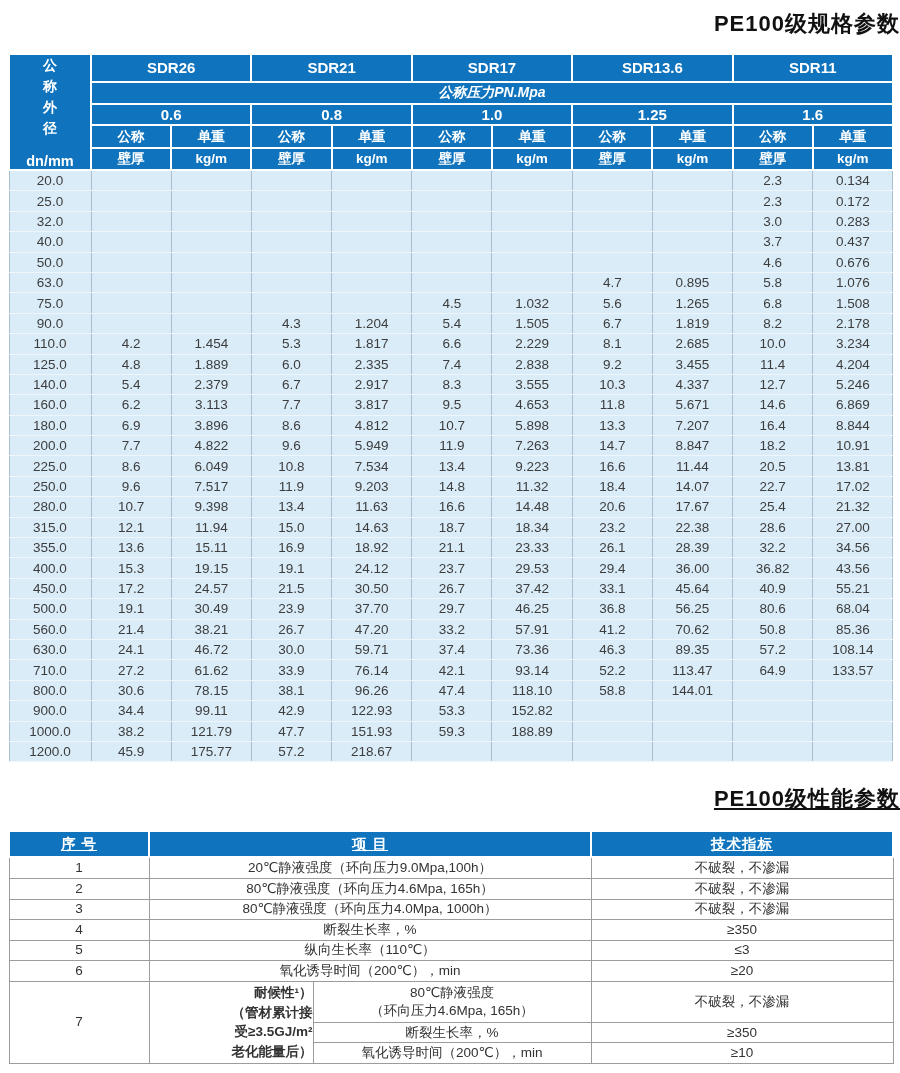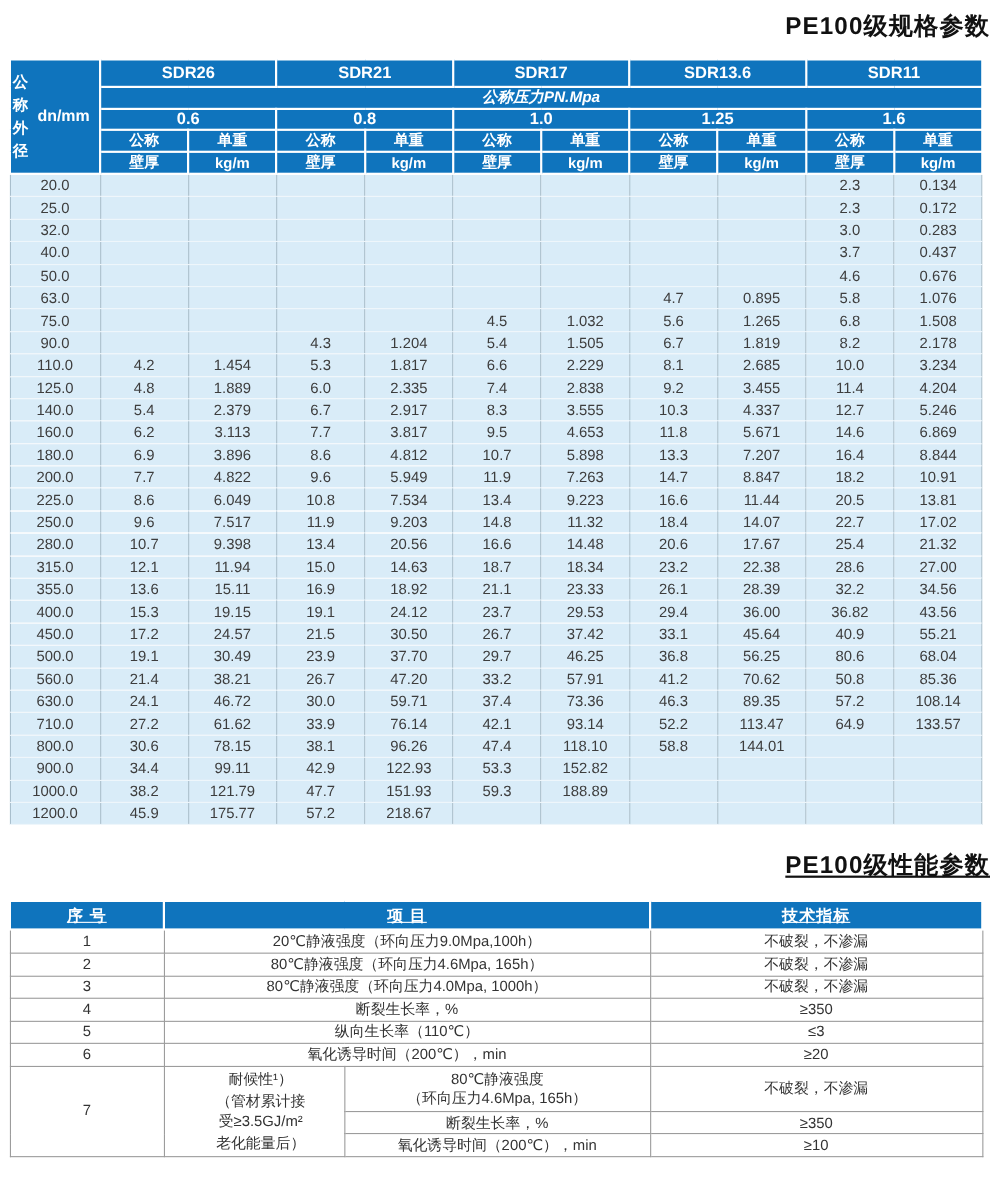--- a/index.html
+++ b/index.html
@@ -20,21 +20,21 @@
   }
   table.spec th{
     background:#0f74bd;color:#ffffff;font-weight:bold;
     border:2px solid #ffffff;padding:0;text-align:center;vertical-align:middle;
   }
   table.spec tr.sdr-row th{font-size:15px;height:23px;}
   table.spec tr.pn-row th{font-size:14px;height:14px;font-style:italic;}
   table.spec tr.pressure-row th{font-size:15px;height:15px;}
   table.spec tr.sub-row th{font-size:13.5px;height:18px;}
   table.spec th.corner{padding:0;}
-  .corner-wrap{display:flex;align-items:center;justify-content:flex-start;height:100%;gap:7px;}
+  .corner-wrap{display:flex;flex-direction:column;align-items:center;justify-content:center;height:100%;gap:14px;}
   .corner-vert{width:17px;word-break:break-all;line-height:1.5;font-size:14px;text-align:center;}
   .corner-unit{font-size:14.5px;}
   table.spec tbody td{
     background:#d9ecf8;
     border:1px solid;border-color:#eef6fb #a9bfcd;
     font-size:13.5px;color:#3d3d3d;text-align:center;
     height:19.4px;padding:0;overflow:hidden;white-space:nowrap;
   }
   
   table.perf{
@@ -46,21 +46,21 @@
     border:2px solid #ffffff;font-size:14.5px;height:24px;
     text-align:center;vertical-align:middle;padding:0;letter-spacing:1px;text-decoration:underline;
   }
   table.perf td{
     background:#ffffff;border:1px solid #9c9c9c;
     font-size:13.5px;color:#333333;text-align:center;vertical-align:middle;
     height:19.6px;padding:0;line-height:1.35;
   }
   table.perf td.pre{white-space:pre-line;}
   table.perf td.cond{
-    text-align:center;padding-left:12px;white-space:pre-line;line-height:1.45;
+    text-align:right;padding-left:12px;white-space:pre-line;line-height:1.45;font-weight:bold;
   }
   table.perf td.tall{height:40px;}
 </style>
 </head>
 <body>
 
 <h1 class="page-title">PE100级规格参数</h1>
 
 <table class="spec">
   <colgroup id="spec-cols">
@@ -332,21 +332,21 @@
         <td>18.4</td>
         <td>14.07</td>
         <td>22.7</td>
         <td>17.02</td>
       </tr>
       <tr>
         <td>280.0</td>
         <td>10.7</td>
         <td>9.398</td>
         <td>13.4</td>
-        <td>20.56</td>
+        <td>11.63</td>
         <td>16.6</td>
         <td>14.48</td>
         <td>20.6</td>
         <td>17.67</td>
         <td>25.4</td>
         <td>21.32</td>
       </tr>
       <tr>
         <td>315.0</td>
         <td>12.1</td>

